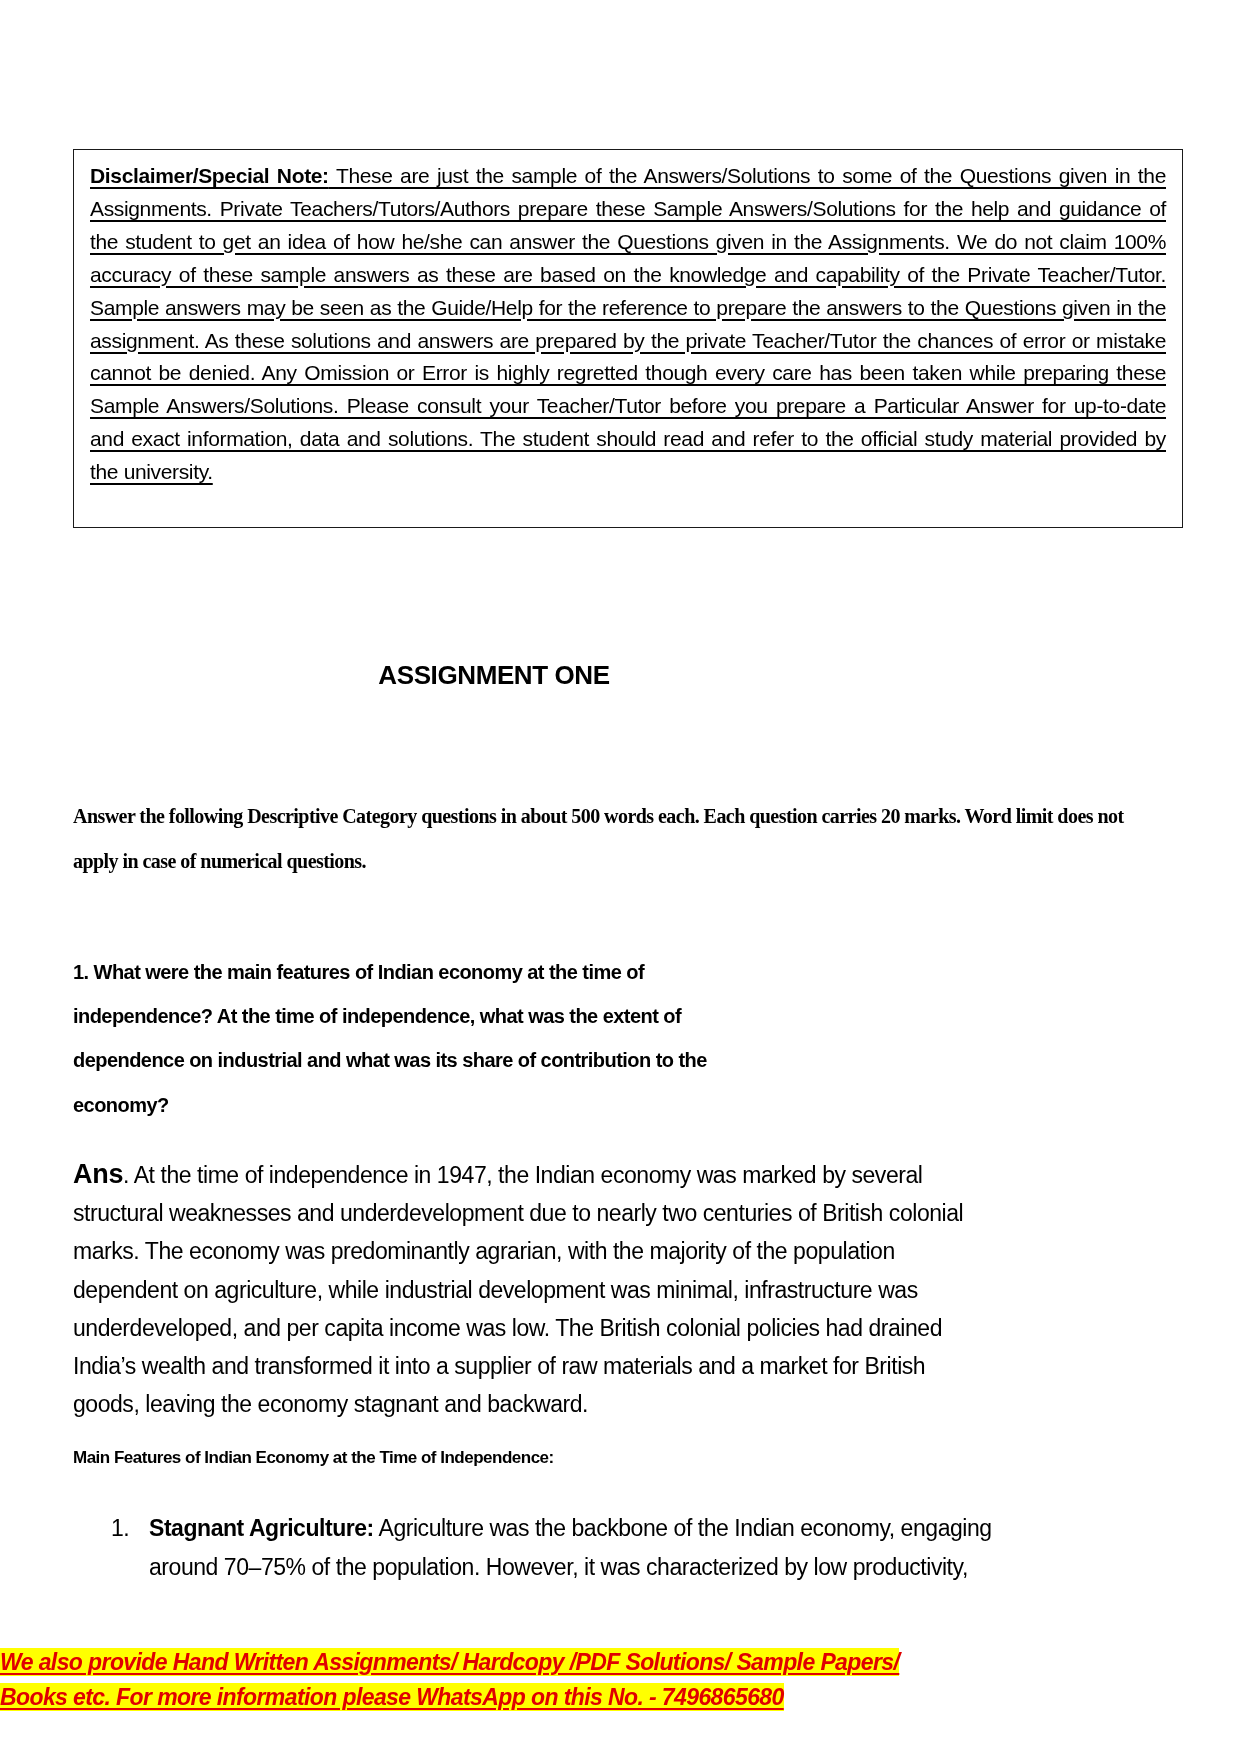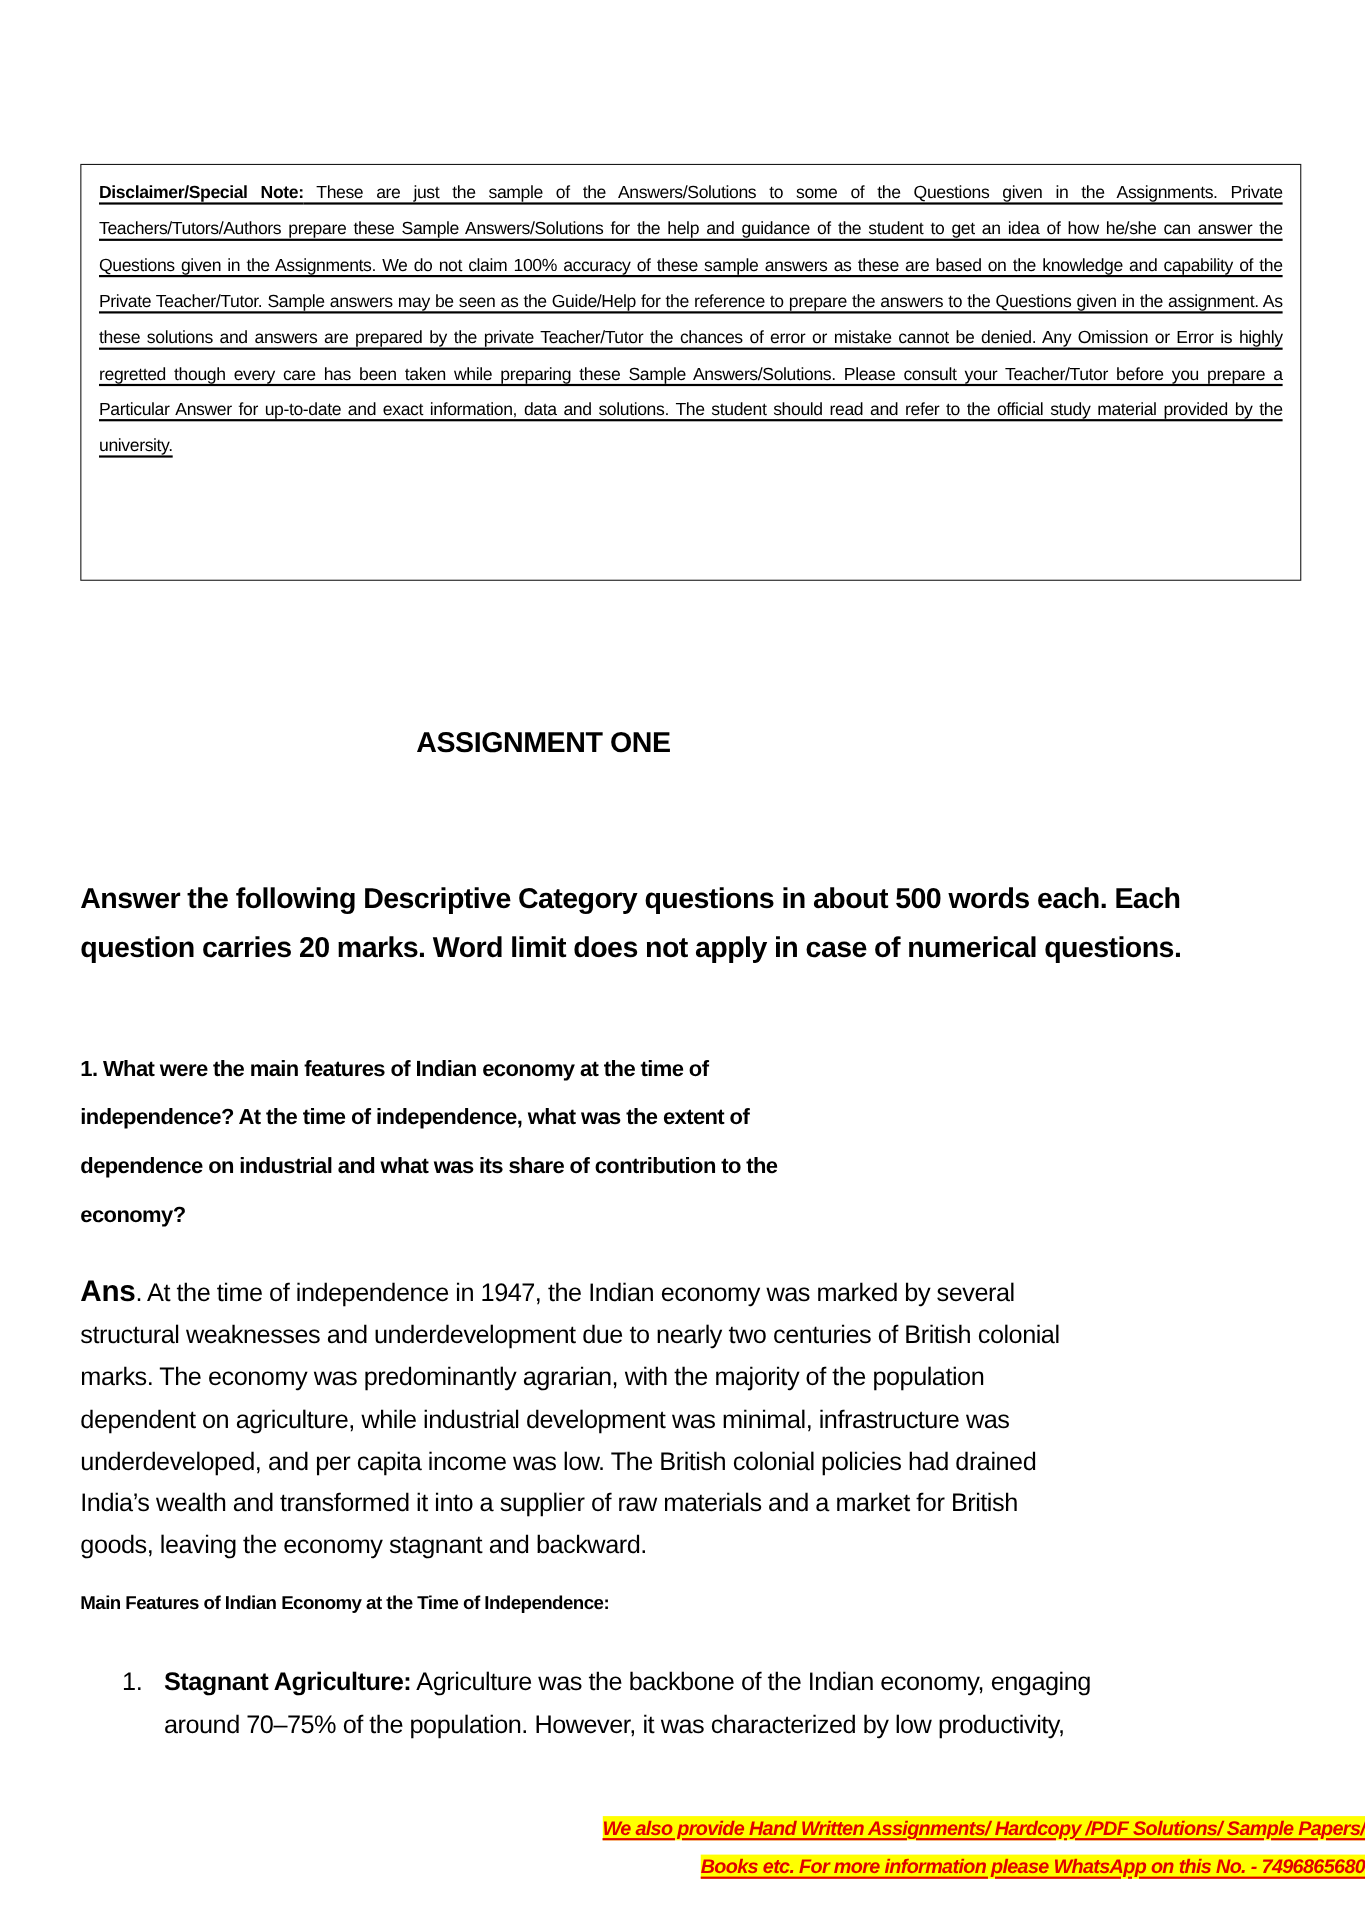--- a/index.html
+++ b/index.html
@@ -6,34 +6,34 @@
   body { width: 1241px; height: 1755px; position: relative; overflow: hidden;
          font-family: "Liberation Sans", sans-serif; color: #000; }
   .page { position: absolute; left: 0; top: 0; width: 1241px; height: 1755px; }
 
   .disclaimer-box {
     position: absolute; left: 73px; top: 149px; width: 1110px; height: 379px;
     border: 1.5px solid #1a1a1a; box-sizing: border-box;
     padding: 10px 16px 0 16px;
   }
   .disclaimer-text {
-    font-size: 16px; line-height: 32.9px; text-align: justify;
+    font-size: 21px; line-height: 32.9px; text-align: justify;
     text-align-last: left; letter-spacing: -0.35px; word-spacing: 0px;
     text-decoration: underline; text-underline-offset: 4px; text-decoration-thickness: 1.5px;
   }
   .disclaimer-text b { font-weight: bold; }
 
   .assignment-title {
     position: absolute; left: 0; width: 988px; top: 660px; text-align: center;
     font-size: 26px; font-weight: bold; letter-spacing: -0.4px;
   }
 
   .instructions {
     position: absolute; left: 73px; width: 1100px; top: 794px;
-    font-size: 26px; font-weight: bold; line-height: 44.5px; letter-spacing: -0.55px;
+    font-size: 20px; font-weight: bold; line-height: 44.5px; letter-spacing: -0.55px; font-family: Liberation Serif, serif;
   }
 
   .question {
     position: absolute; left: 73px; width: 1100px; top: 950px;
     font-size: 20px; font-weight: bold; line-height: 44.2px; letter-spacing: -0.55px;
   }
 
   .answer {
     position: absolute; left: 73px; width: 1110px; top: 1155px;
     font-size: 23px; line-height: 38.2px; letter-spacing: -0.45px;
@@ -47,22 +47,22 @@
 
   .feature-list {
     position: absolute; left: 73px; width: 1110px; top: 1509px; margin: 0; padding: 0;
     list-style: none; font-size: 23px; line-height: 38.5px; letter-spacing: -0.45px;
   }
   .feature-item { position: relative; padding-left: 76px; }
   .feature-item .num { position: absolute; left: 38px; top: 0; }
   .feature-item b { font-weight: bold; }
 
   .footer {
-    position: absolute; left: 0; width: 1241px; top: 1645px; text-align: right;
-    font-size: 18px; font-weight: bold; font-style: italic; line-height: 35px;
+    position: absolute; left: 0; width: 1241px; top: 1645px; text-align: left;
+    font-size: 23px; font-weight: bold; font-style: italic; line-height: 35px;
     color: #e00000; letter-spacing: -0.6px;
   }
   .footer span.hl {
     background: #ffff00; text-decoration: underline; text-decoration-color: #e00000;
     text-underline-offset: 3px; text-decoration-thickness: 2px; padding: 1px 0;
   }
 </style>
 </head>
 <body>
 

